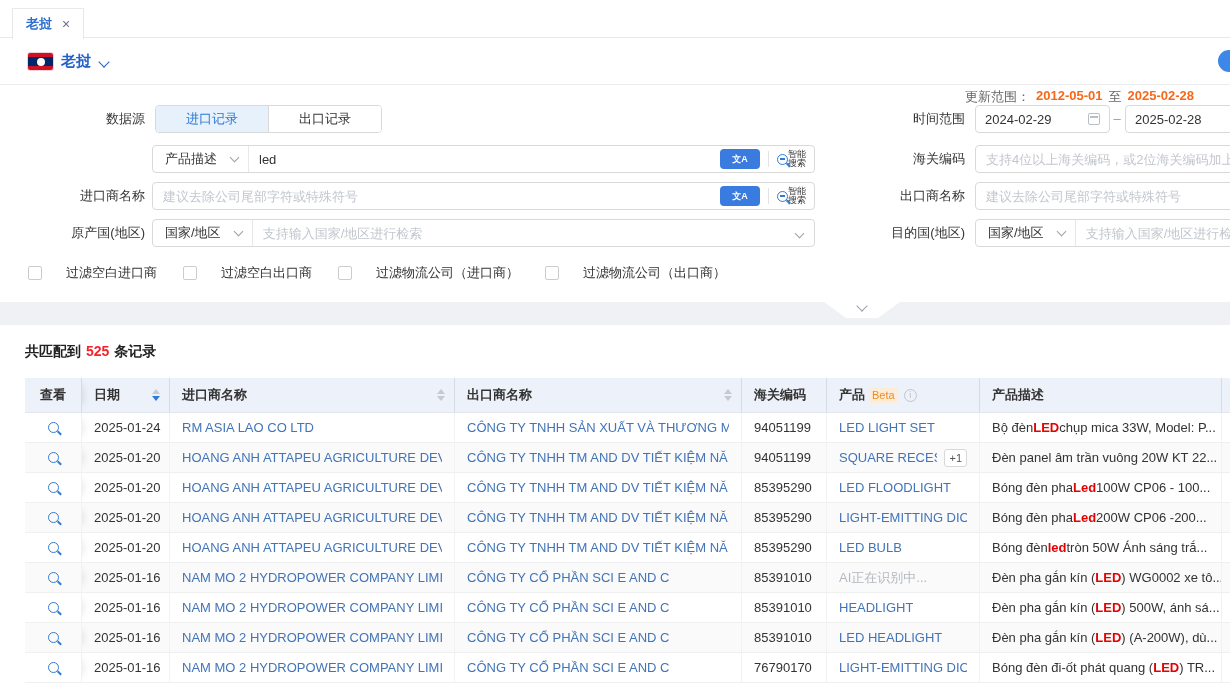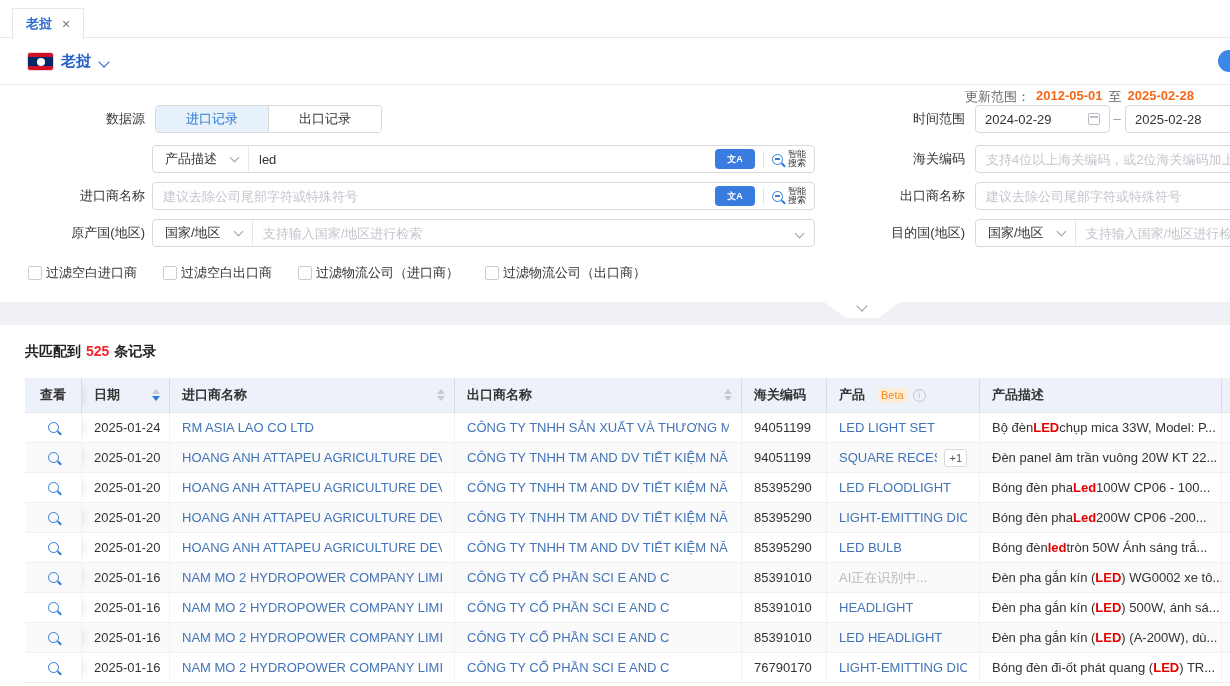--- a/index.html
+++ b/index.html
@@ -54,30 +54,30 @@
   .g-l{left:152px;width:663px}
   .g-r{left:975px;width:272px}
   .fselect{display:flex;align-items:center;gap:14px;padding:0 10px 0 12px;height:100%;border-right:1px solid #e8e8e8;cursor:pointer;white-space:nowrap}
   .schev{width:7px;height:7px;border-right:1.4px solid #9aa0a8;border-bottom:1.4px solid #9aa0a8;transform:rotate(45deg);margin-top:-3px}
   .finput{flex:1;min-width:0;height:100%;border:none;outline:none;background:transparent;font:inherit;color:#333;padding:0 10px}
   .finput::placeholder{color:#c2c6cd}
   .itools{display:flex;align-items:center;gap:8px;padding:0 8px;flex:none}
   .tricon{width:40px;height:20px;border-radius:4px;background:#3a7be0;color:#fff;font-size:9px;font-weight:700;
     display:flex;align-items:center;justify-content:center;cursor:pointer}
   .vdiv{width:1px;height:16px;background:#e3e3e3}
-  .smartbtn{display:flex;align-items:center;gap:5px;cursor:pointer}
+  .smartbtn{display:flex;align-items:center;cursor:pointer}
   .smag{width:11px;height:11px;border:1.6px solid #2f7cd4;border-radius:50%;position:relative;flex:none}
   .smag::before{content:'';position:absolute;left:2px;right:2px;top:50%;margin-top:-1px;height:1.5px;background:#2f7cd4}
   .smag::after{content:'';position:absolute;width:5px;height:1.6px;background:#2f7cd4;right:-4px;bottom:-2px;transform:rotate(45deg)}
   .stext{font-size:9px;line-height:9.5px;color:#333;text-align:center}
   .endchev{margin:0 11px 0 0}
 
   
   .cbrow{position:absolute;left:28px;top:264px;display:flex;gap:26px;align-items:center}
-  .cb{display:flex;align-items:center;gap:4px;cursor:pointer}
+  .cb{display:flex;align-items:center;gap:24px;cursor:pointer}
   .cbbox{width:14px;height:14px;border:1px solid #ccc;border-radius:2px;background:#fff;flex:none}
 
   
   .gstrip{position:absolute;left:0;top:302px;width:100%;height:23px;background:#eff1f5}
   .collapse{position:absolute;left:824px;top:302px;width:76px;height:16px;background:#fff;
     clip-path:polygon(0 0,100% 0,71% 100%,29% 100%);display:flex;justify-content:center;cursor:pointer;z-index:2}
   .colchev{width:8px;height:8px;border-right:1.6px solid #98a0aa;border-bottom:1.6px solid #98a0aa;transform:rotate(45deg);margin-top:0}
 
   
   .results{position:absolute;left:0;top:325px;right:0;bottom:0;background:#fff}
@@ -102,21 +102,21 @@
   .lnk{color:#4274b8;cursor:pointer;overflow:hidden;white-space:nowrap}
   .pending{color:#b4b8bf}
   .hl{color:#e60000;font-weight:700}
   .plus{margin-left:7px;border:1px solid #d9d9d9;border-radius:3px;padding:0 4px;font-size:11px;color:#555;background:#fff;line-height:16px;flex:none}
   .vmag{width:11px;height:11px;border:1.7px solid #2f7cd4;border-radius:50%;position:relative;cursor:pointer}
   .vmag::after{content:'';position:absolute;width:5px;height:1.7px;background:#2f7cd4;right:-4px;bottom:-2px;transform:rotate(45deg)}
   .sorter{position:absolute;right:9px;top:50%;transform:translateY(-50%);display:flex;flex-direction:column;gap:2px;cursor:pointer}
   .car-up{width:0;height:0;border-left:4px solid transparent;border-right:4px solid transparent;border-bottom:5px solid #c6c9cf}
   .car-down{width:0;height:0;border-left:4px solid transparent;border-right:4px solid transparent;border-top:5px solid #c6c9cf}
   .car-down.act{border-top-color:#2f7cd4}
-  .beta{margin-left:13px;background:#fdecd8;color:#f08c1e;font-size:11px;font-weight:400;padding:0 3px;border-radius:2px;line-height:15px}
+  .beta{margin-left:4px;background:#fdecd8;color:#f08c1e;font-size:11px;font-weight:400;padding:0 3px;border-radius:2px;line-height:15px}
   .info{margin-left:6px;width:13px;height:13px;border:1px solid #c3c6cc;border-radius:50%;color:#b9bdc4;font-size:9px;line-height:11px;text-align:center;font-weight:400}
 </style>
 </head>
 <body>
 
 <div class="screen">
 
   <div class="tabbar">
     <div class="tab">
       <span>老挝</span>

